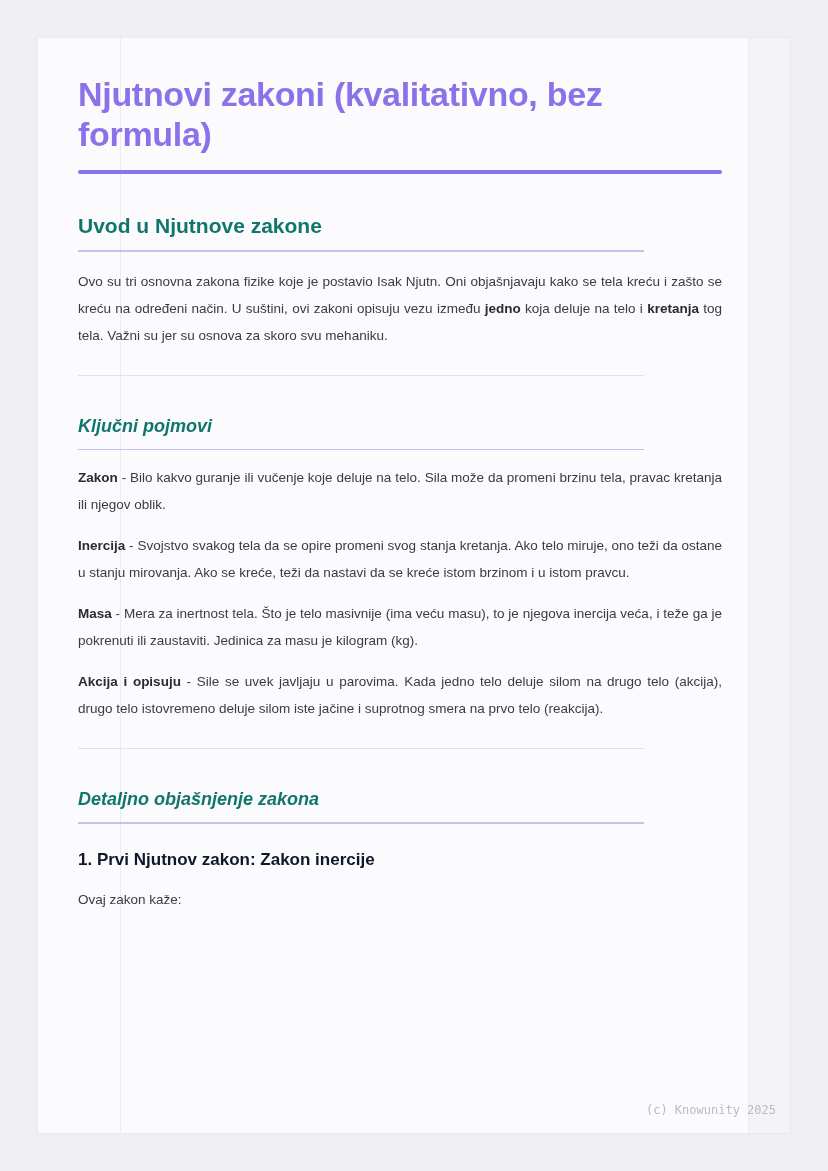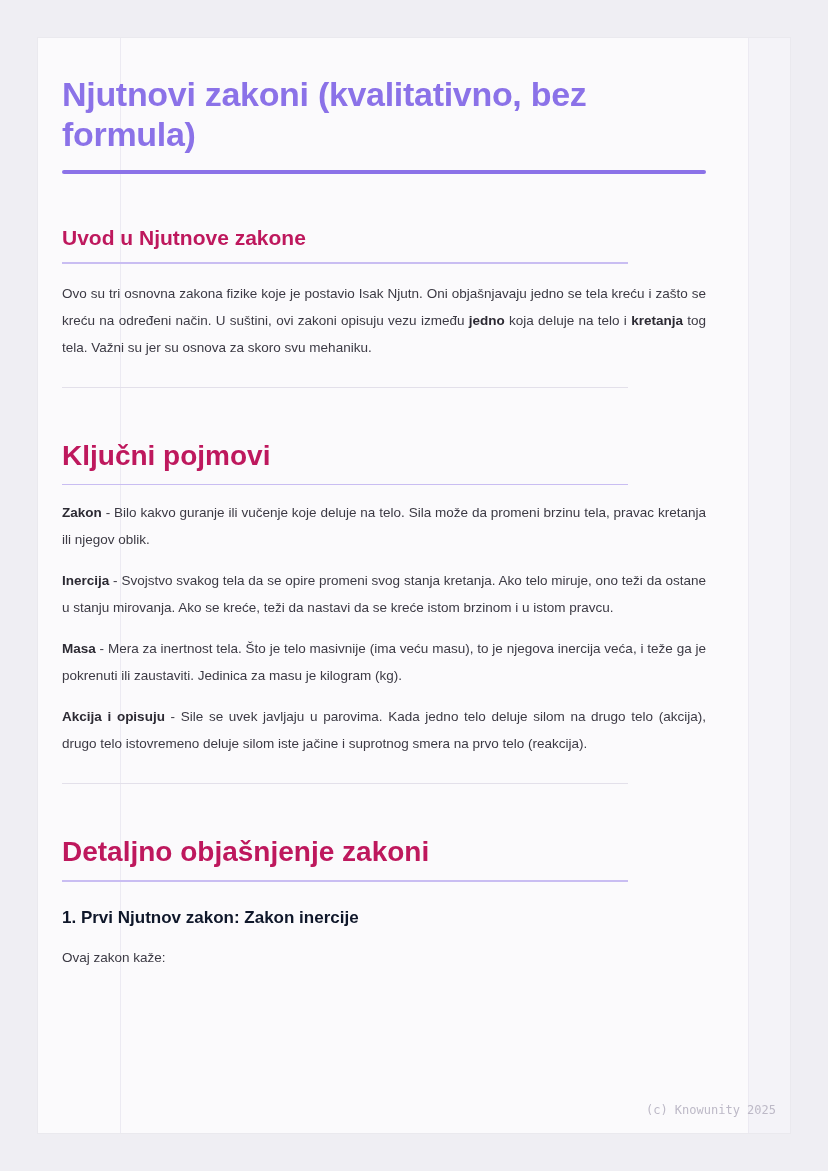--- a/index.html
+++ b/index.html
@@ -36,21 +36,21 @@
   .right-strip {
     position: absolute;
     left: 711px;
     top: 0;
     bottom: 0;
     width: 41px;
     background: #f4f3f8;
   }
   .content {
     position: absolute;
-    left: 24px;
+    left: 40px;
     top: 18px;
     width: 644px;
   }
   h1.doc-title {
     font-size: 34px;
     line-height: 1.18;
     font-weight: bold;
     color: #8b72e8;
     margin: 18px 0 0 0;
     letter-spacing: -0.3px;
@@ -58,25 +58,26 @@
   .title-rule {
     margin-top: 16px;
     height: 4px;
     background: #8b72e8;
     border-radius: 2px;
     width: 644px;
   }
   h2.section-title {
     font-size: 21px;
     font-weight: bold;
-    color: #be185d;
-    margin: 52px 0 0 0;
+    color: #0f766e;
+    margin: 40px 0 0 0;
   }
   h2.section-title.big {
-    font-size: 28px;
+    font-size: 18px;
+    font-style: italic;
   }
   .section-rule {
     margin-top: 12px;
     height: 1.5px;
     background: #c9bdf2;
     width: 566px;
   }
   h3.sub-title {
     font-size: 17px;
     font-weight: bold;
@@ -116,38 +117,38 @@
   <div class="vrule right"></div>
   <div class="right-strip"></div>
 
   <div class="content">
 
     <h1 class="doc-title">Njutnovi zakoni (kvalitativno, bez formula)</h1>
     <div class="title-rule"></div>
 
     <h2 class="section-title">Uvod u Njutnove zakone</h2>
     <div class="section-rule"></div>
-    <p class="body"><span>Ovo su tri osnovna zakona fizike koje je postavio Isak Njutn. Oni objašnjavaju jedno se tela kreću i zašto se kreću na određeni način. U suštini, ovi zakoni opisuju vezu između </span><b>jedno</b><span> koja deluje na telo i </span><b>kretanja</b><span> tog tela. Važni su jer su osnova za skoro svu mehaniku.</span></p>
+    <p class="body"><span>Ovo su tri osnovna zakona fizike koje je postavio Isak Njutn. Oni objašnjavaju kako se tela kreću i zašto se kreću na određeni način. U suštini, ovi zakoni opisuju vezu između </span><b>jedno</b><span> koja deluje na telo i </span><b>kretanja</b><span> tog tela. Važni su jer su osnova za skoro svu mehaniku.</span></p>
 
     <div class="divider"></div>
 
     <h2 class="section-title big">Ključni pojmovi</h2>
     <div class="section-rule"></div>
 
     <p class="body tight"><b>Zakon</b><span> - Bilo kakvo guranje ili vučenje koje deluje na telo. Sila može da promeni brzinu tela, pravac kretanja ili njegov oblik.</span></p>
 
     <p class="body tight"><b>Inercija</b><span> - Svojstvo svakog tela da se opire promeni svog stanja kretanja. Ako telo miruje, ono teži da ostane u stanju mirovanja. Ako se kreće, teži da nastavi da se kreće istom brzinom i u istom pravcu.</span></p>
 
     <p class="body tight"><b>Masa</b><span> - Mera za inertnost tela. Što je telo masivnije (ima veću masu), to je njegova inercija veća, i teže ga je pokrenuti ili zaustaviti. Jedinica za masu je kilogram (kg).</span></p>
 
     <p class="body tight"><b>Akcija i opisuju</b><span> - Sile se uvek javljaju u parovima. Kada jedno telo deluje silom na drugo telo (akcija), drugo telo istovremeno deluje silom iste jačine i suprotnog smera na prvo telo (reakcija).</span></p>
 
     <div class="divider"></div>
 
-    <h2 class="section-title big">Detaljno objašnjenje zakoni</h2>
+    <h2 class="section-title big">Detaljno objašnjenje zakona</h2>
     <div class="section-rule"></div>
 
     <h3 class="sub-title">1. Prvi Njutnov zakon: Zakon inercije</h3>
 
     <p class="body">Ovaj zakon kaže:</p>
 
   </div>
 
   <div class="footer">(c) Knowunity 2025</div>
 

